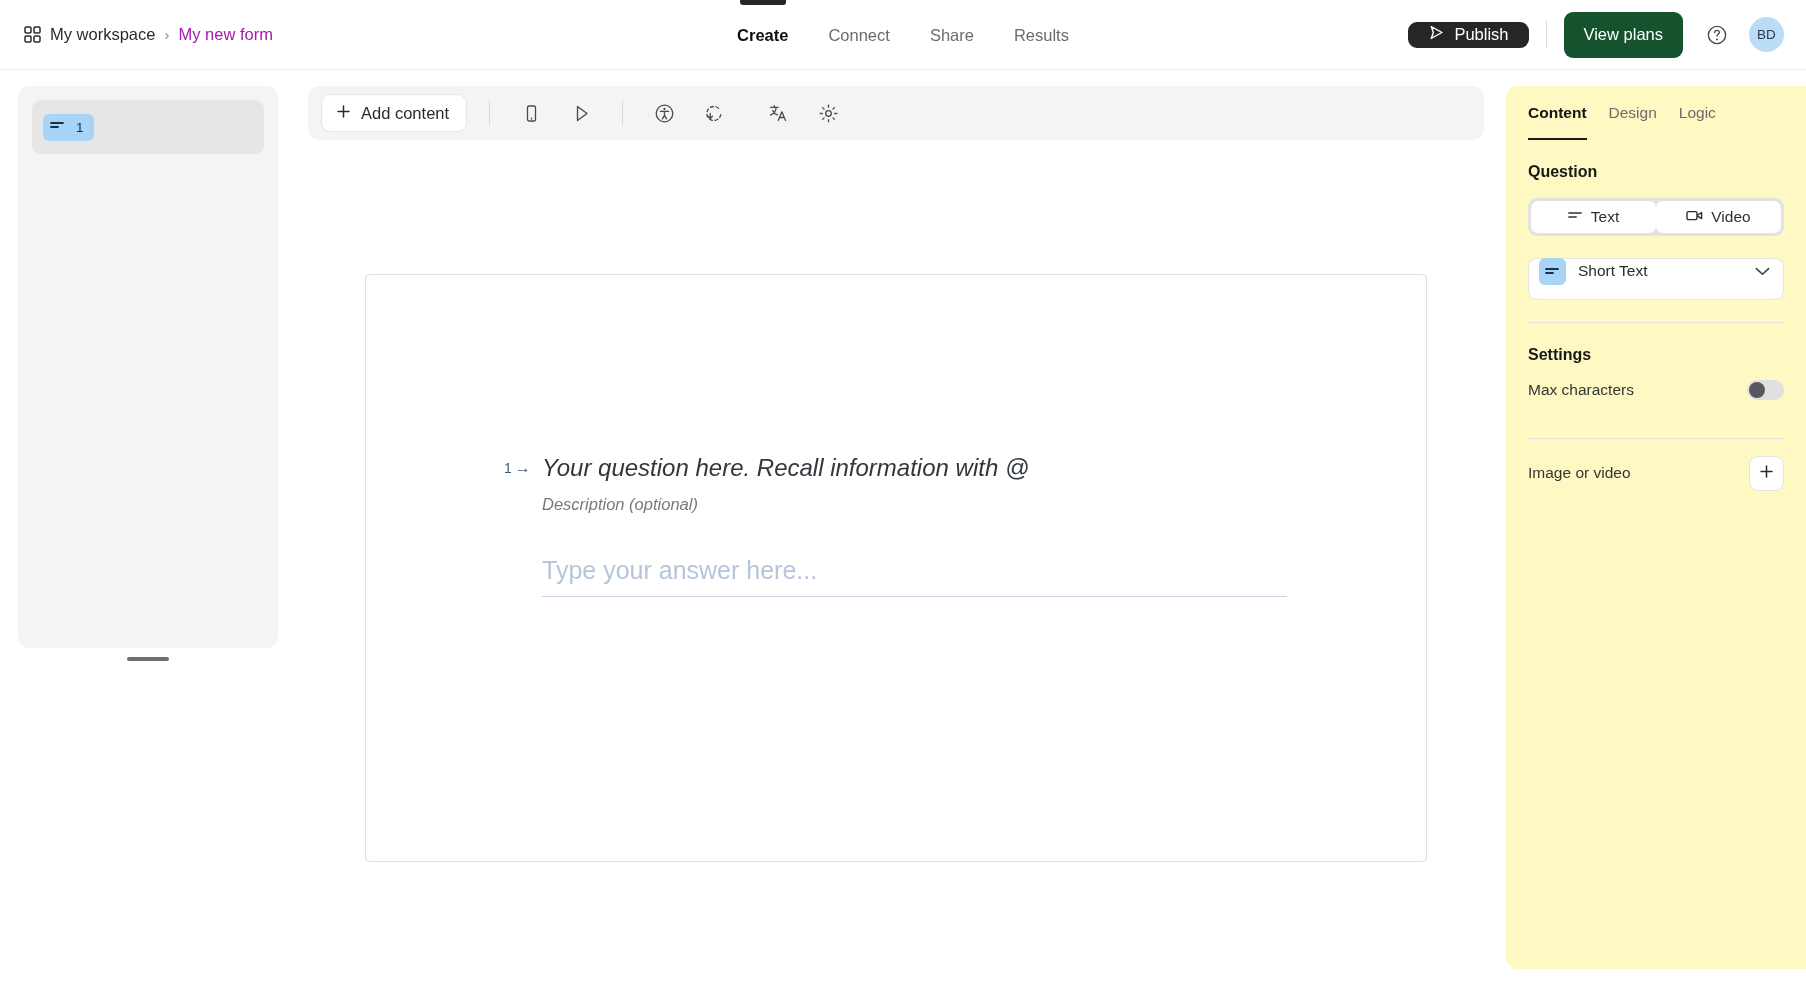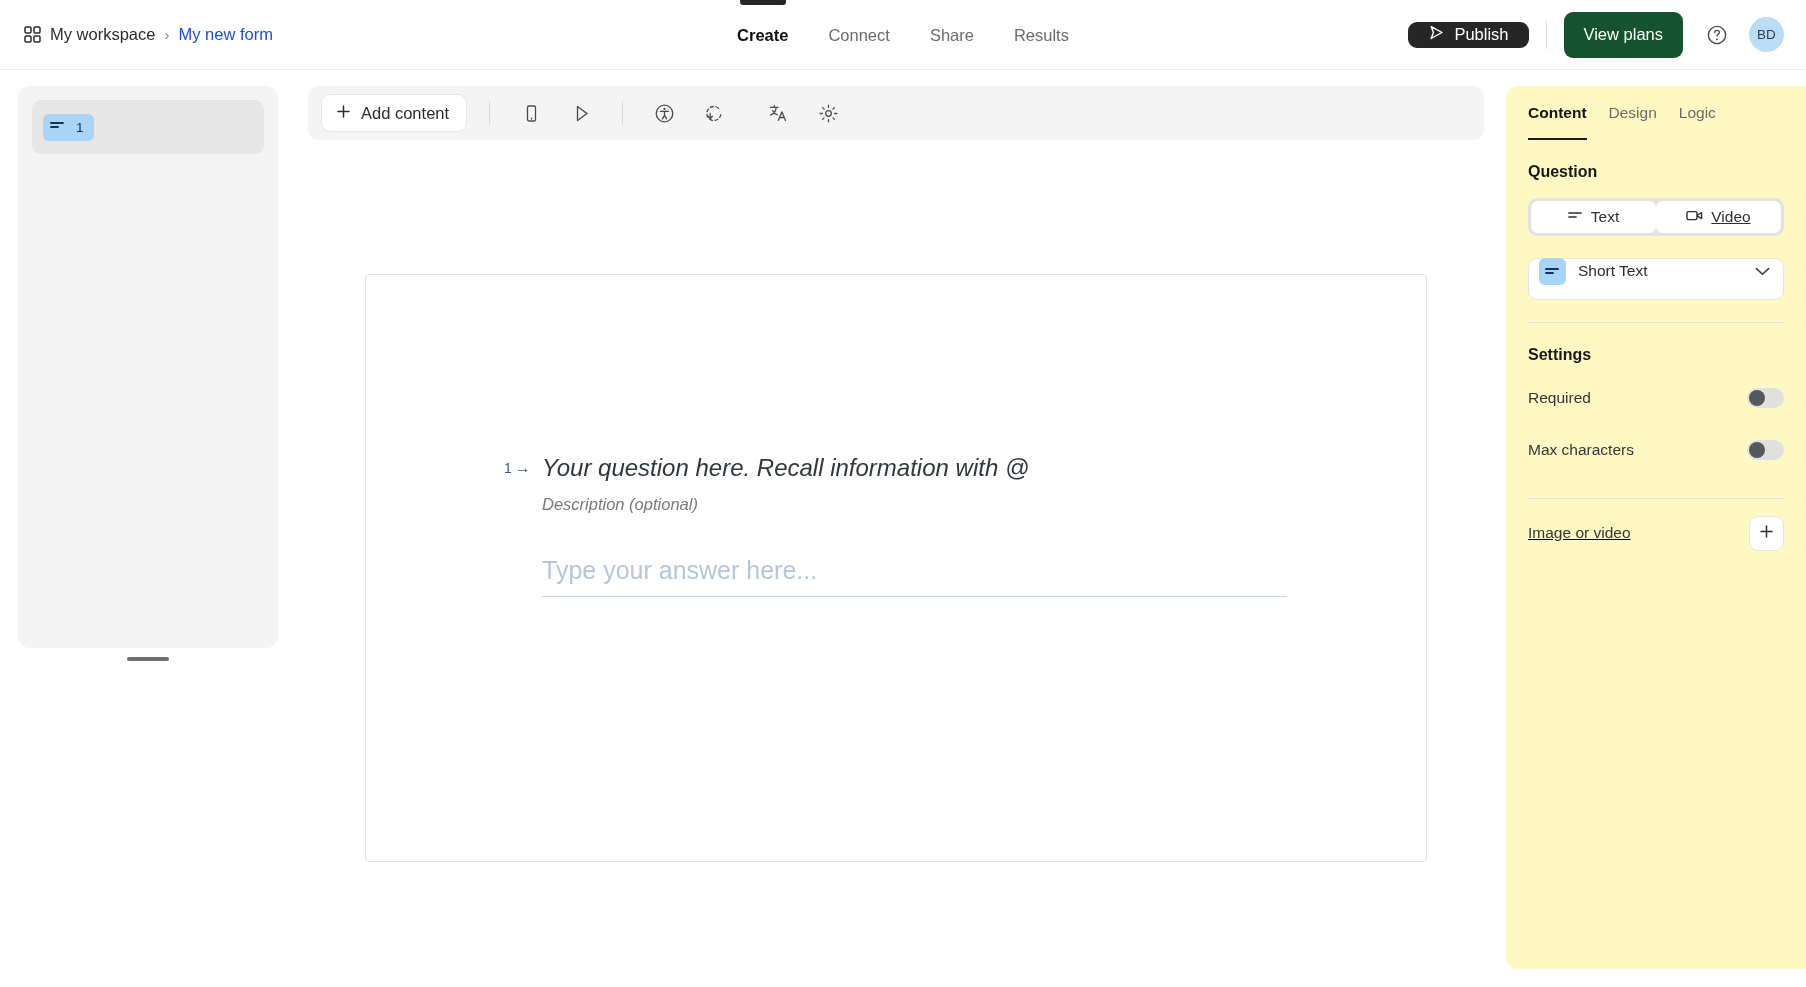--- a/index.html
+++ b/index.html
@@ -20,21 +20,21 @@
     background: #fff;
   }
   .breadcrumb {
     display: flex; align-items: center; gap: 9px;
     padding-left: 24px;
     font-size: 16.5px; color: #2b2b2b;
   }
   .grid-icon { display:block; }
   .bc-link { color: #2b2b2b; }
   .bc-sep { color: #8a8a8a; font-size: 15px; }
-  .bc-current { color: #1d4ed8; }
+  .bc-current { color: #a21caf; }
 
   .nav-tabs {
     position: absolute; left: 50%; top: 0;
     transform: translateX(-50%);
     height: 70px;
     display: flex; align-items: center; gap: 36px;
   }
   .nav-tab {
     position: relative;
     font-size: 16.5px;
@@ -304,21 +304,21 @@
   .seg-item {
     flex: 1;
     display: flex; align-items: center; justify-content: center;
     gap: 8px;
     font-size: 15.5px;
     color: #2f3033;
     border-radius: 7px;
     cursor: pointer;
   }
   .seg-item.active { background: #fff; }
-  .seg-item.inactive-gray { background: transparent; text-decoration: underline; }
+  .seg-item.inactive-gray { background: transparent; }
 
   .type-select {
     margin-top: 22px;
     background: #fff;
     border: 1px solid #e4e4e4;
     border-radius: 9px;
     height: 42px;
     display: flex; align-items: center;
     padding: 0 13px 16px 10px;
     gap: 12px;
@@ -556,37 +556,31 @@
         <svg width="15" height="9" viewBox="0 0 15 9" fill="none">
           <path d="M1.4 1.6 L7.5 7.2 L13.6 1.6" stroke="#3a3a3a" stroke-width="1.5" stroke-linecap="round" stroke-linejoin="round"></path>
         </svg>
       </span>
     </div>
 
     <div class="rp-sep"></div>
 
     <div class="rp-section-title">Settings</div>
 
-    <div class="rp-row tall" style="margin-top:8px;">
-      <span class="rp-row-label">Required</span>
-      <div class="toggle">
-        <div class="knob"></div>
-      </div>
-    </div>
 
     <div class="rp-row tall">
       <span class="rp-row-label">Max characters</span>
       <div class="toggle">
         <div class="knob"></div>
       </div>
     </div>
 
     <div class="rp-sep"></div>
 
-    <div class="rp-row" style="margin-top:12px;text-decoration:underline;">
+    <div class="rp-row" style="margin-top:12px;">
       <span class="rp-row-label">Image or video</span>
       <div class="sq-btn">
         <span>
           <svg width="15" height="15" viewBox="0 0 15 15" fill="none">
             <path d="M7.5 2v11M2 7.5h11" stroke="#2b2b2b" stroke-width="1.5" stroke-linecap="round"></path>
           </svg>
         </span>
       </div>
     </div>
 

